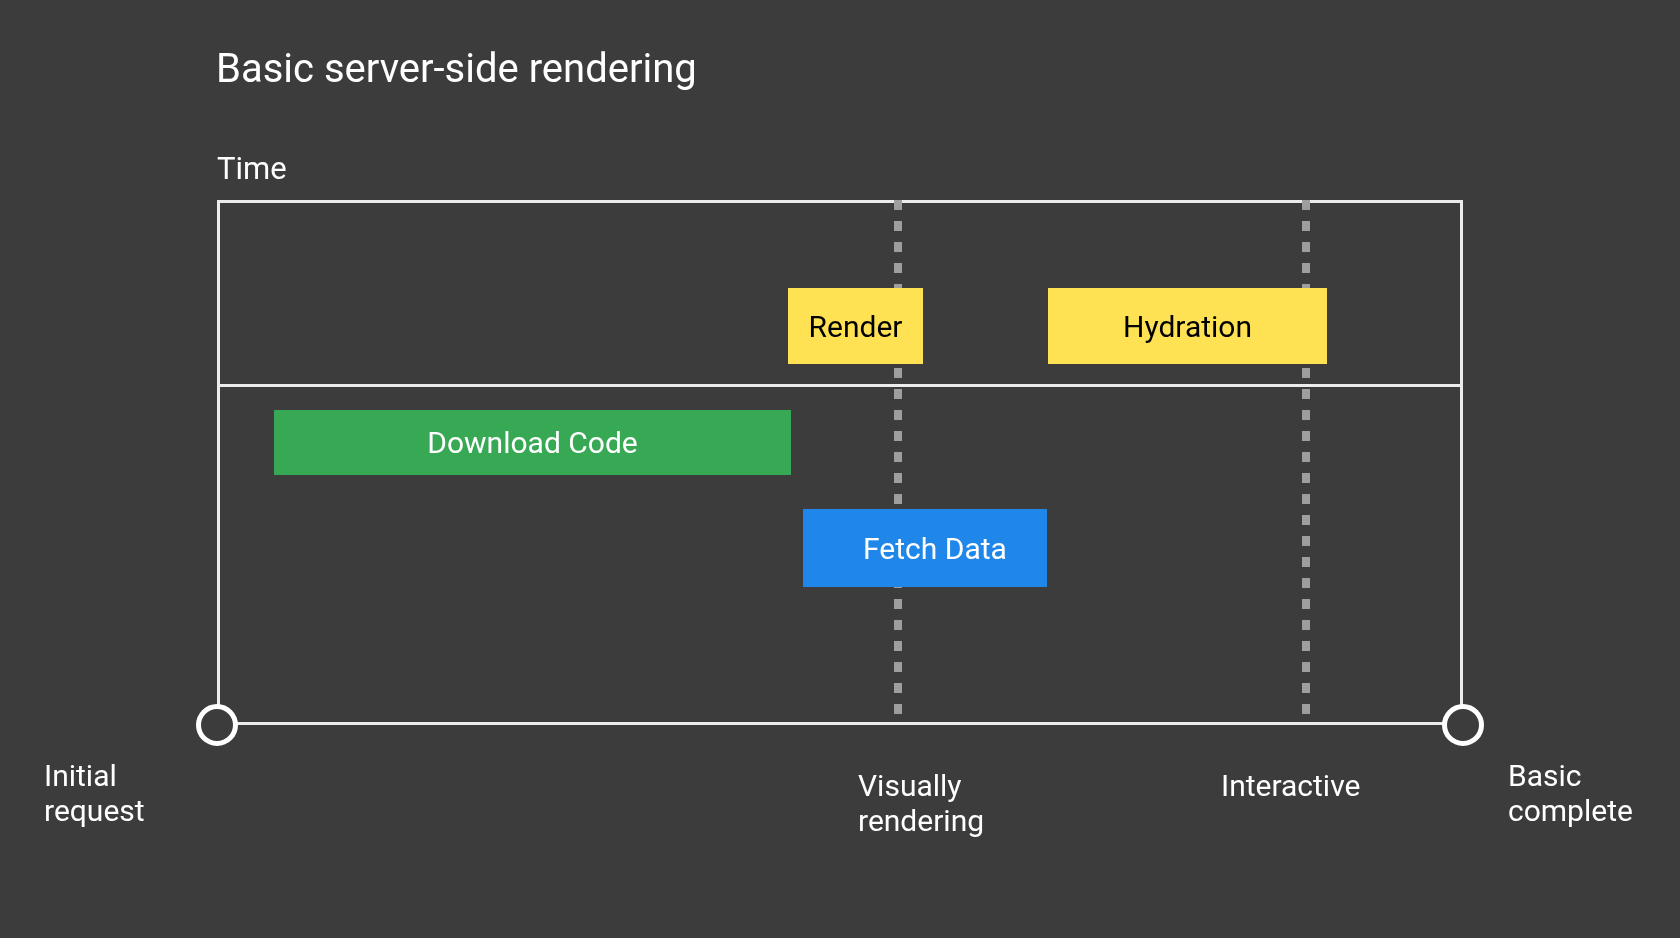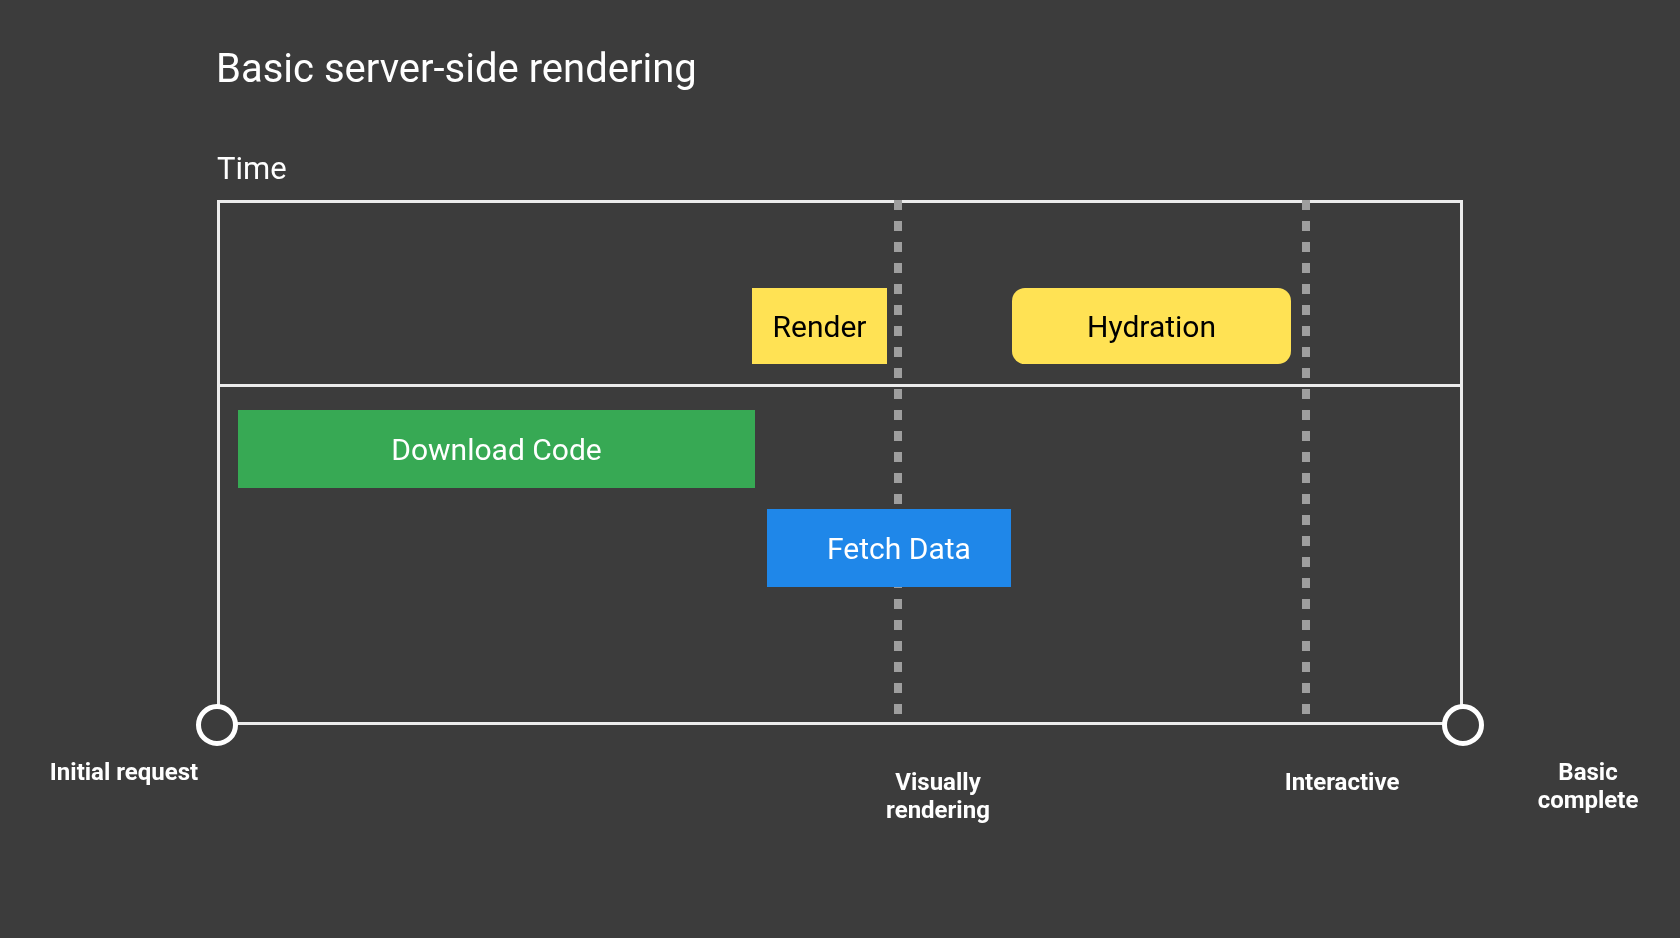--- a/index.html
+++ b/index.html
@@ -74,43 +74,43 @@
     .dashed-line.interactive {
       left: 1085px;
     }
     .bar {
       position: absolute;
       display: flex;
       align-items: center;
       justify-content: center;
       font-size: 30px;
       font-weight: 400;
+      margin-left: 36px;
     }
     .bar.render {
       left: 535px;
       top: 88px;
       width: 135px;
       height: 76px;
       background: #ffe254;
       color: #000000;
     }
     .bar.hydration {
       left: 795px;
       top: 88px;
       width: 279px;
       height: 76px;
       background: #ffe254;
       color: #000000;
-      border-radius: 13px;
     }
     .bar.download-code {
       left: 21px;
       top: 210px;
       width: 517px;
-      height: 78px;
+      height: 65px;
       background: #37a954;
       color: #ffffff;
     }
     .bar.fetch-data {
       left: 550px;
       top: 309px;
       width: 244px;
       height: 78px;
       background: #1f87e9;
       color: #ffffff;
@@ -127,37 +127,37 @@
     .circle-marker.start {
       left: -21px;
       bottom: -21px;
     }
     .circle-marker.end {
       right: -21px;
       bottom: -21px;
     }
     .bottom-label {
       position: absolute;
-      font-size: 24px;
-      font-weight: 700;
+      font-size: 30px;
+      font-weight: 400;
       color: #ffffff;
-      text-align: center;
+      text-align: left;
     }
     .bottom-label.initial-request {
       left: 44px;
       top: 758px;
       width: 160px;
     }
     .bottom-label.visually-complete-label {
       left: 858px;
       top: 768px;
       width: 160px;
     }
     .bottom-label.interactive-label {
-      left: 1262px;
+      left: 1221px;
       top: 768px;
       width: 160px;
     }
     .bottom-label.page-complete {
       left: 1508px;
       top: 758px;
       width: 160px;
     }
   </style>
 </head>

